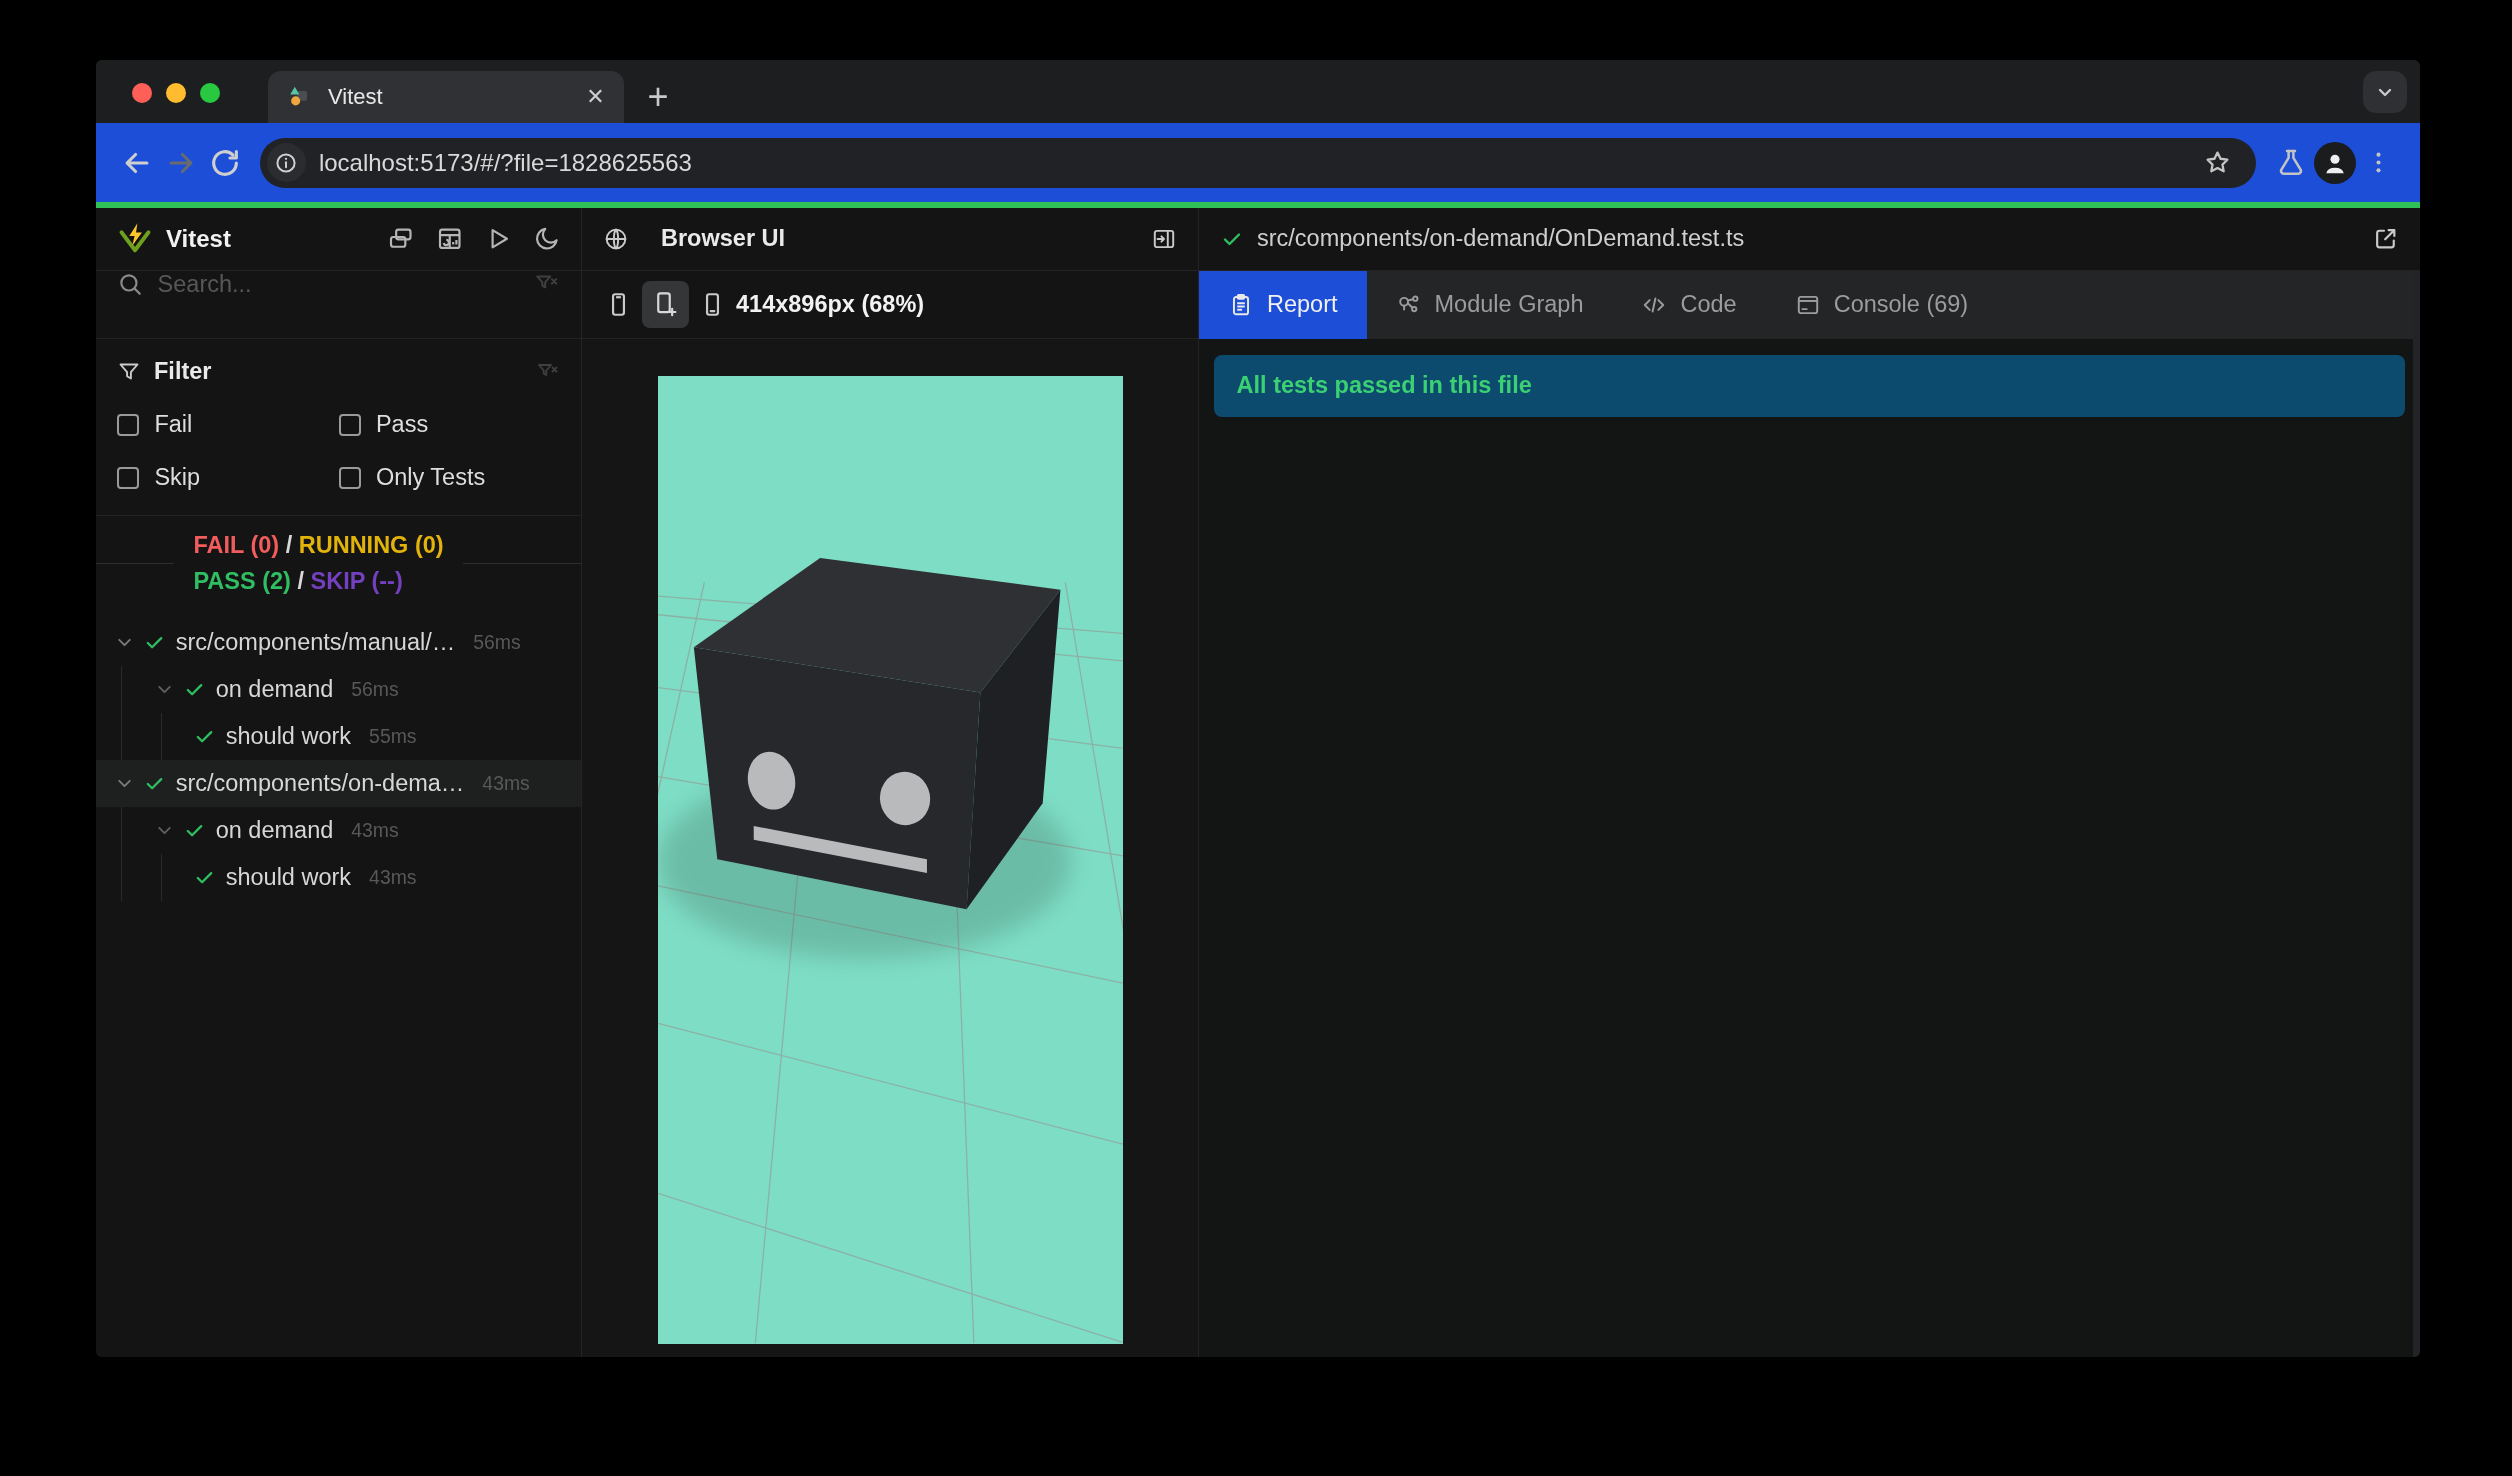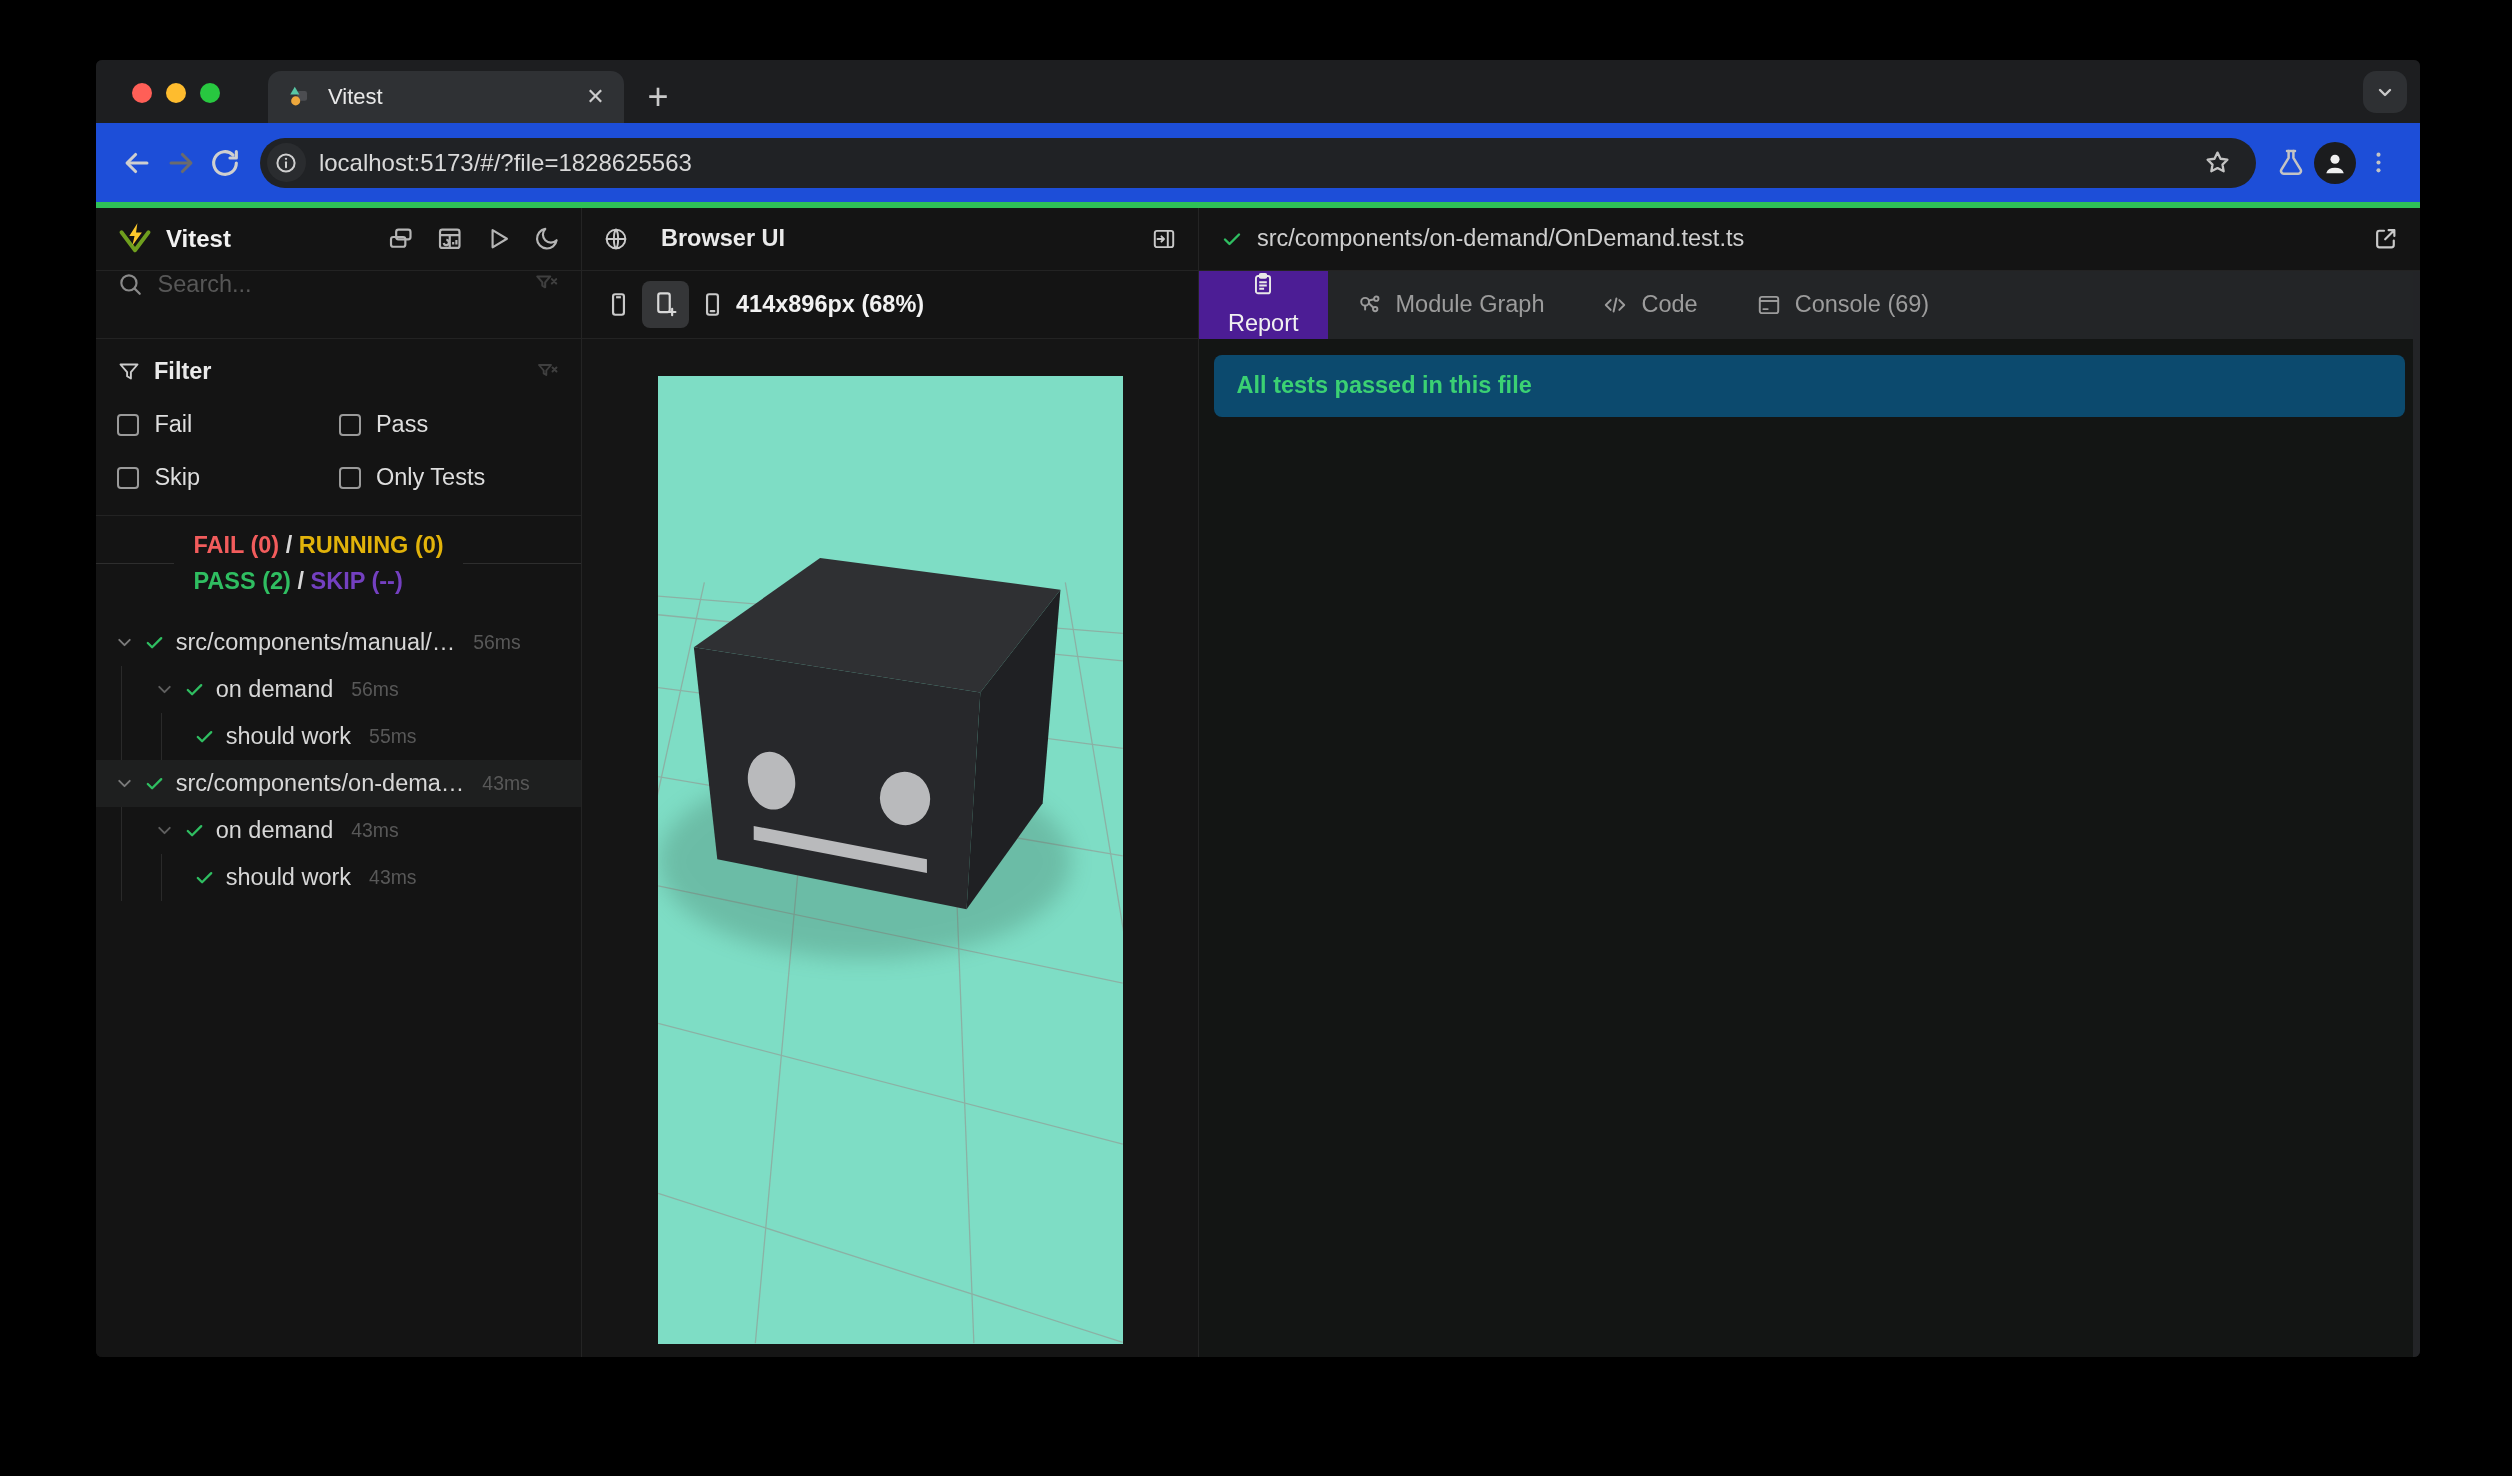--- a/index.html
+++ b/index.html
@@ -89,21 +89,21 @@
   .preview-area { flex:1; background:#151515; overflow:hidden; }
   .viewport { width:465px; height:968px; margin:37px auto 0; background:#7eddc5; position:relative;
     overflow:hidden; }
   .viewport svg { position:absolute; left:0; top:0; }
 
   
   .report-pane { flex:1; display:flex; flex-direction:column; min-width:0; position:relative; }
   .file-path { font-size:23.5px; color:#cfcfcf; margin-left:13px; flex:1; white-space:nowrap; overflow:hidden; }
   .tabbar { height:68px; flex:none; background:#232527; display:flex; }
   .rtab { display:flex; align-items:center; gap:13px; padding:0 29px; font-size:23.5px; color:#9c9c9c; }
-  .rtab.active { background:#4c1d95; color:#f1f1f1;flex-direction:column; }
+  .rtab.active { background:#1d4ed8; color:#f1f1f1; }
   .report-content { flex:1; background:#131514; padding:16px 14.6px; }
   .banner { height:62px; background:#0c4a6e; border-radius:8px; display:flex; align-items:center;
     padding:0 23px; font-size:23.5px; font-weight:700; color:#3bd173; }
   .scrollgutter { position:absolute; right:0; top:64px; bottom:0; width:7.3px; background:#232427; }
 
   svg.i { display:block; }
 </style>
 </head>
 <body>
 

